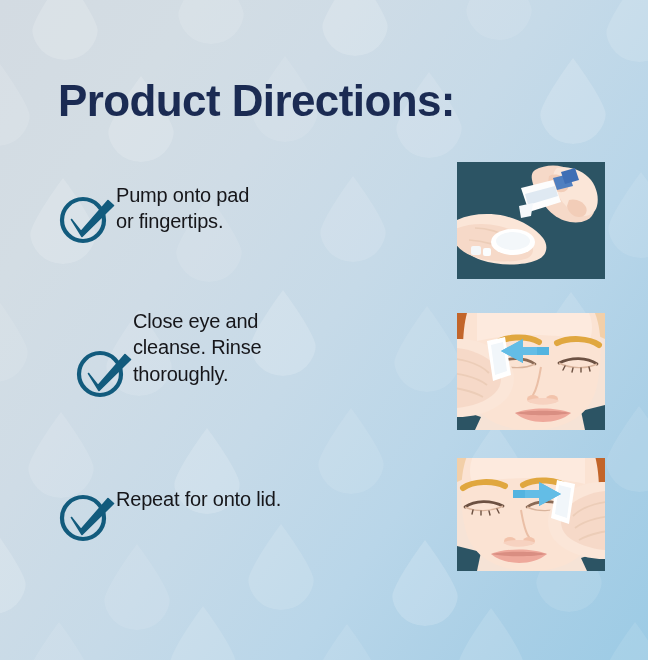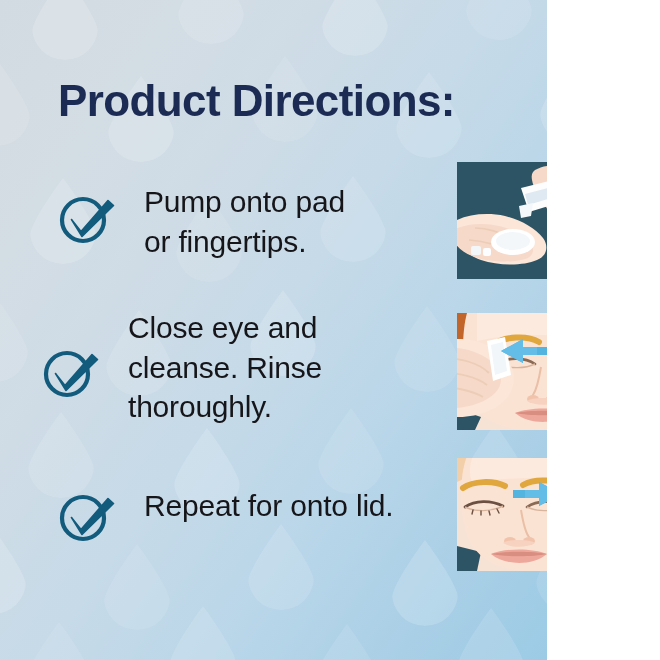--- a/index.html
+++ b/index.html
@@ -3,21 +3,21 @@
 <meta charset="utf-8">
 <title>Product Directions</title>
 <style>
   html, body {
     margin: 0;
     padding: 0;
     background: #ffffff;
   }
   #poster {
     position: relative;
-    width: 547px;
+    width: 648px;
     height: 660px;
     overflow: hidden;
     font-family: "Liberation Sans", sans-serif;
     background: linear-gradient(125deg,
         #d3dbe2 0%,
         #d3dde4 18%,
         #cfdce6 32%,
         #c6dae8 50%,
         #b9d6e9 68%,
         #a9cfe6 85%,
@@ -63,38 +63,37 @@
     left: 0; top: 0;
     width: 440px;
     z-index: 4;
   }
   .step {
     position: absolute;
     display: flex;
     align-items: flex-start;
   }
   .step-1 { left: 58px; top: 182px; }
-  .step-2 { left: 42px; top: 308px; }
+  .step-2 { left: 75px; top: 308px; }
   .step-3 { left: 58px; top: 486px; }
 
   .check-wrap {
     position: relative;
     width: 58px;
     height: 56px;
     flex: 0 0 58px;
   }
   .check-wrap svg { display: block; overflow: visible; }
 
   .step-1 .check-wrap { margin-top: 8px; }
   .step-2 .check-wrap { margin-top: 36px; }
   .step-3 .check-wrap { margin-top: 2px; }
 
   .step-text {
-    margin-left: 28px;
-    font-size: 30px;
+    font-size: 20px;
     line-height: 1.32;
     font-weight: 400;
     color: #16161a;
     letter-spacing: -0.2px;
     white-space: pre-line;
   }
 
   
   .photo {
     position: absolute;

